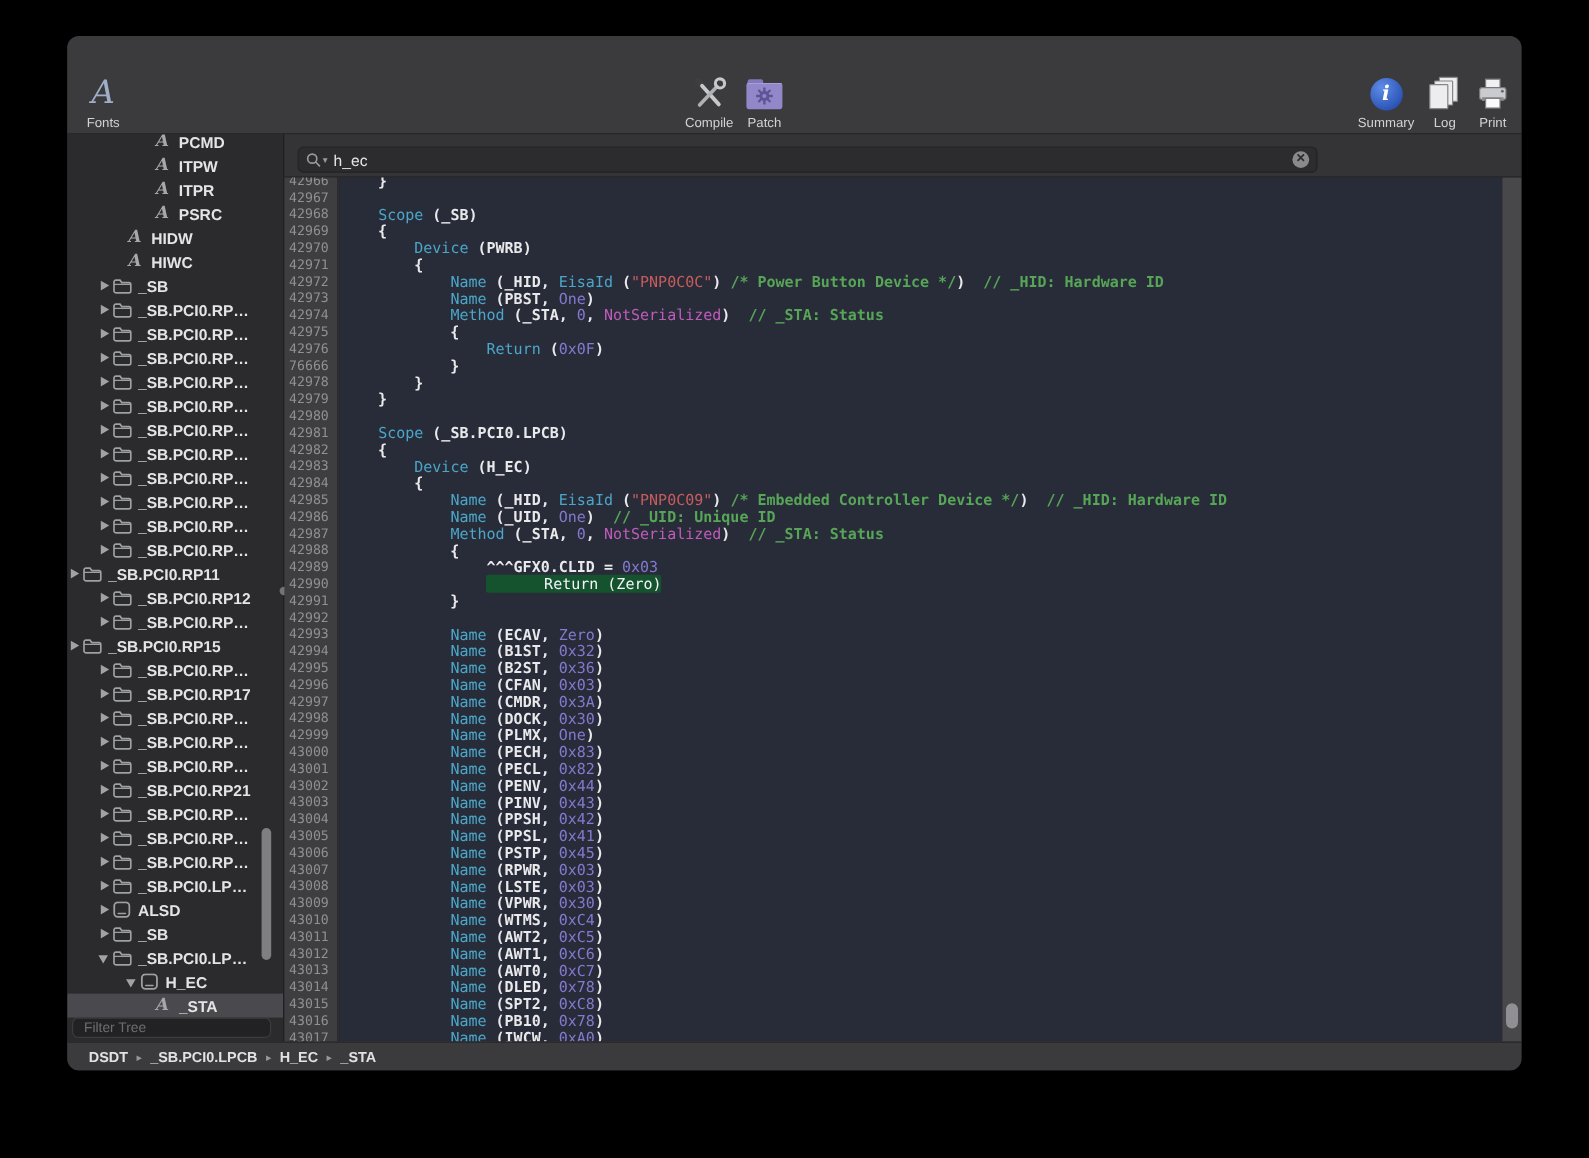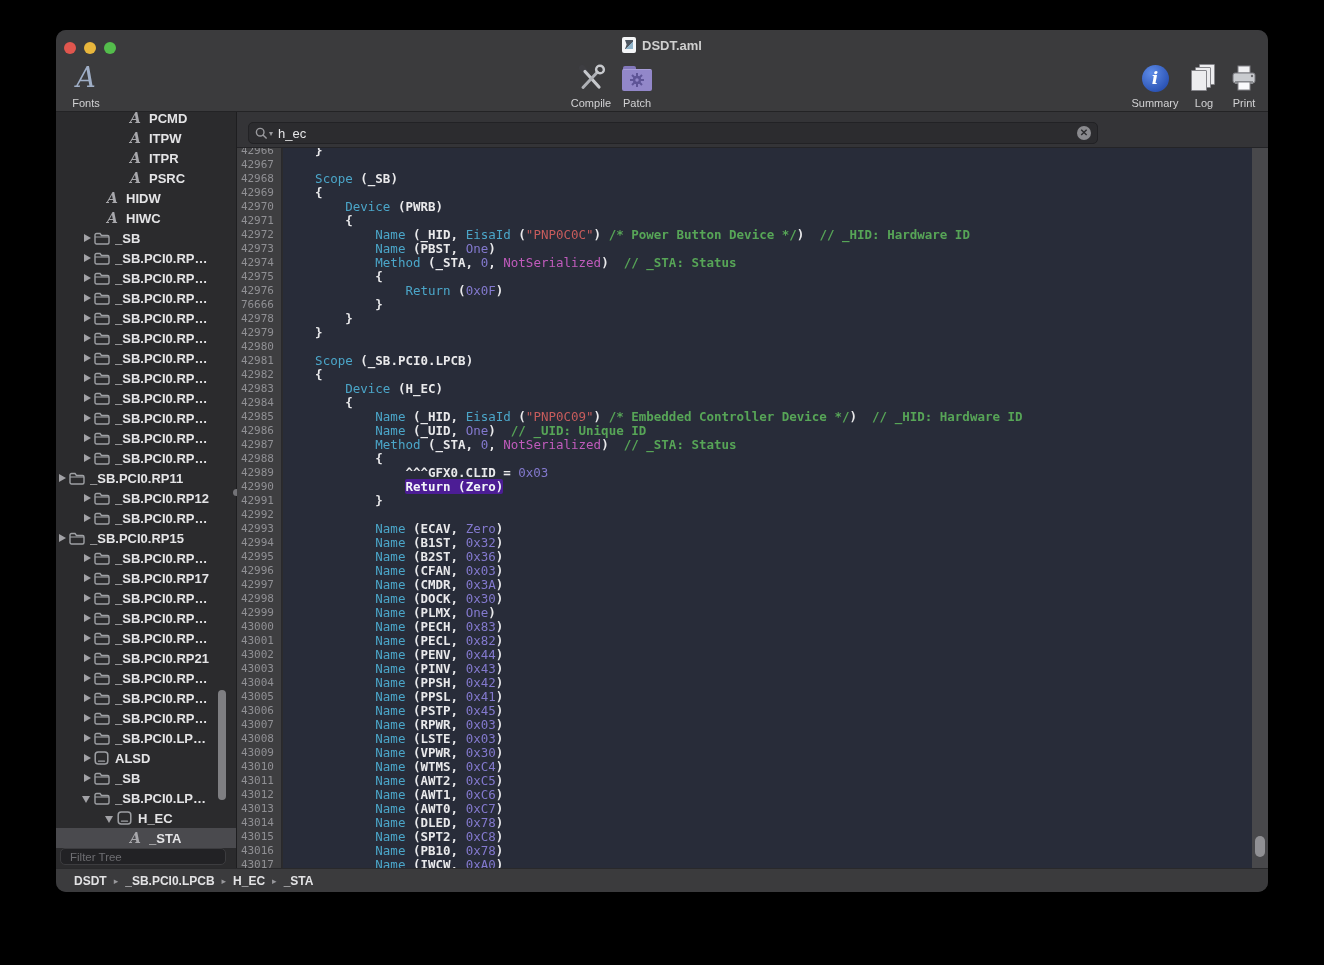--- a/index.html
+++ b/index.html
@@ -103,50 +103,41 @@
     background:#282C39; overflow:hidden; }
   .code-inner { position:absolute; left:2px; top:-4px; width:2000px; }
   .cline { height:14px; line-height:14px; white-space:pre;
     font-family:"DejaVu Sans Mono", monospace; font-size:12.5px; }
   .tk-p { color:#E9E9EB; font-weight:bold; }
   .tk-k { color:#4BA6C9; }
   .tk-s { color:#C75C5C; }
   .tk-c { color:#57A557;font-weight:bold; }
   .tk-n { color:#8379CE; }
   .tk-a { color:#C05BBC; }
-  .tk-sel { color:#F2F5F9; font-weight:bold; background:#4c1d95; border-radius:2px; }
+  .tk-sel { color:#F2F5F9; font-weight:normal; background:#14532d; border-radius:2px;padding-left:48px; }
   .vscroll-track { position:absolute; left:1196px; top:118px; width:16px; height:720px; background:#48484B; }
   .vscroll-thumb { position:absolute; left:3px; top:688px; width:10px; height:21px;
     border-radius:5px; background:#909094; }
 
   
   .statusbar { position:absolute; left:0; top:838px; width:1212px; height:24px;
     background:#3B3B3D; border-top:1px solid #29292B; display:flex; align-items:center; }
   .breadcrumb { display:flex; align-items:center; padding-left:18px; }
   .bc-item { color:#E2E2E4; font-size:12px; font-weight:600; }
   .bc-sep { color:#98989C; font-size:9px; margin:0 7px; }
 
   svg { display:block; }
 </style>
 </head>
 <body>
 
 <div id="screen">
 <div id="window">
 
   <div class="header">
-    <div class="titlebar">
-      <div class="traffic">
-        <span class="tl red"></span>
-        <span class="tl yellow"></span>
-        <span class="tl green"></span>
-      </div>
-      <span class="doc-ico"></span>
-      <span class="title-text">DSDT.aml</span>
-    </div>
 
     <div class="toolbar">
       <div class="tb-btn" style="left:8px; width:44px;">
         <div class="ico-box">
               <span class="fonts-a">A</span>
             </div>
         <span class="tb-label">Fonts</span>
       </div>
 
       <div class="tb-btn" style="left:507px; width:56px;">

